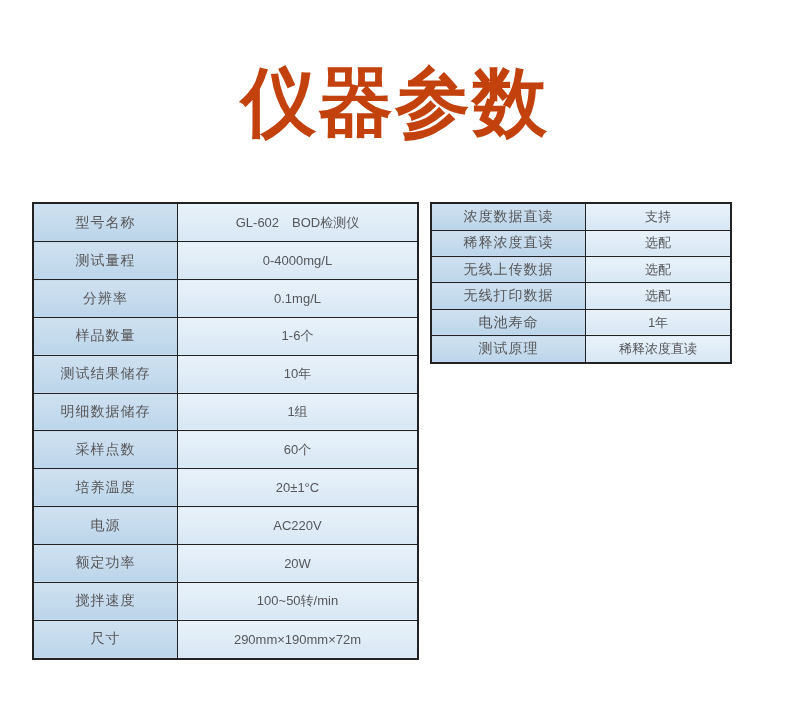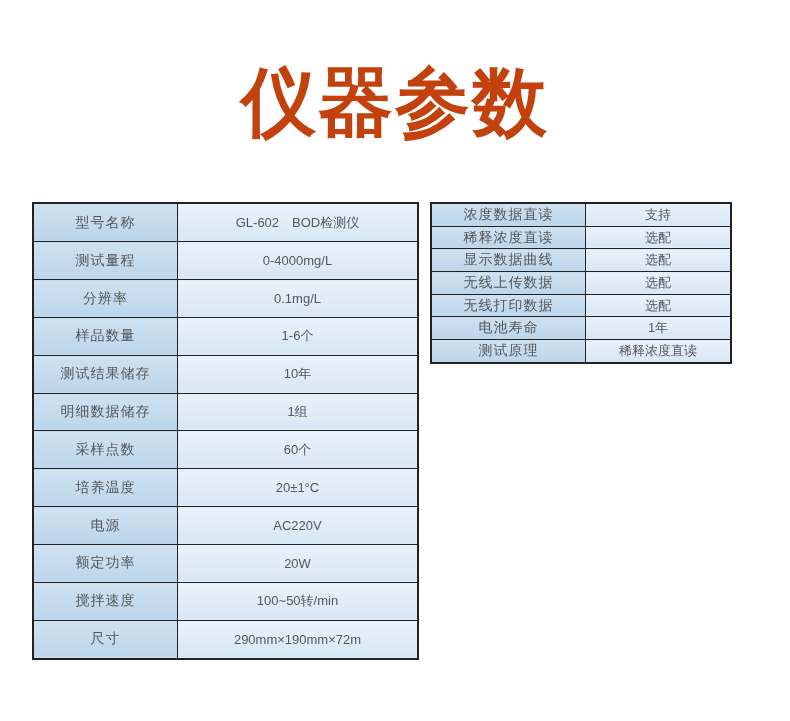--- a/index.html
+++ b/index.html
@@ -131,24 +131,20 @@
     <tbody>
       <tr>
         <td class="label-cell">浓度数据直读</td>
         <td class="value-cell">支持</td>
       </tr>
       <tr>
         <td class="label-cell">稀释浓度直读</td>
         <td class="value-cell">选配</td>
       </tr>
       <tr>
-        <td class="label-cell">显示数据曲线</td>
-        <td class="value-cell">选配</td>
-      </tr>
-      <tr>
         <td class="label-cell">无线上传数据</td>
         <td class="value-cell">选配</td>
       </tr>
       <tr>
         <td class="label-cell">无线打印数据</td>
         <td class="value-cell">选配</td>
       </tr>
       <tr>
         <td class="label-cell">电池寿命</td>
         <td class="value-cell">1年</td>

